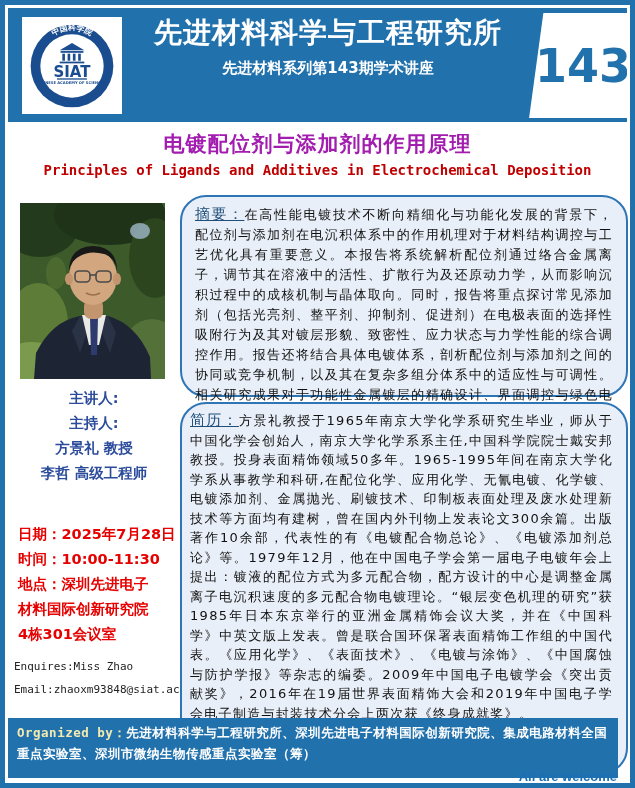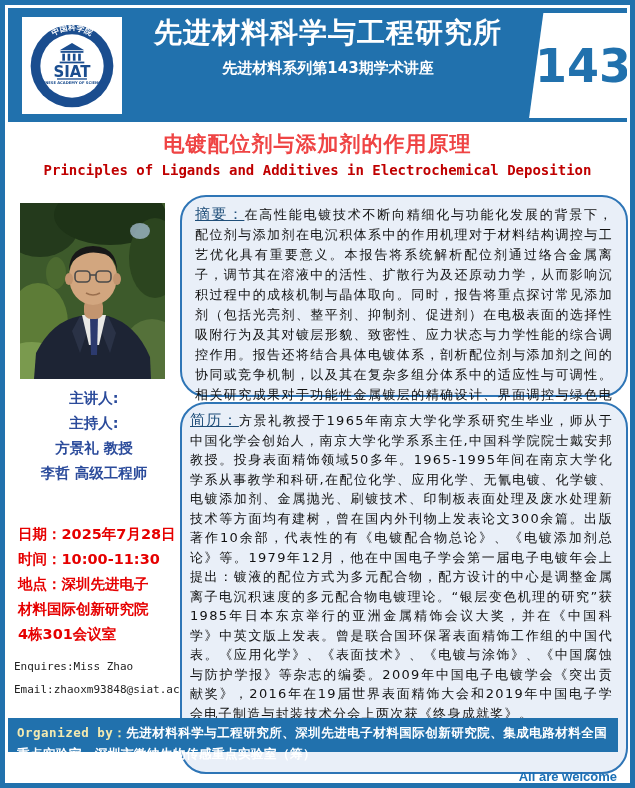--- a/index.html
+++ b/index.html
@@ -17,41 +17,41 @@
   .h-institute { font-size:28px; font-weight:bold; letter-spacing:1px; white-space:nowrap; }
   .h-series { font-size:15px; font-weight:bold; margin-top:7px; white-space:nowrap; }
   .h-english { font-family:"DejaVu Sans Mono", monospace; font-size:13px; font-weight:bold; margin-top:8px; white-space:nowrap; }
   .h-english sup { font-size:9px; }
   .badge { position:absolute; right:0; top:5px; width:102px; height:105px; background:#fff;
            clip-path:polygon(18% 0, 100% 0, 100% 100%, 4% 100%);
            display:flex; align-items:center; justify-content:flex-start; }
   .badge-num { color:#2171ad; font-size:46px; font-weight:bold; margin-left:10px; }
   
   .title-zh { position:absolute; top:125px; left:0; right:0; text-align:center;
-              color:#ef4444; font-size:21px; font-weight:bold; letter-spacing:1px; }
+              color:#a21caf; font-size:21px; font-weight:bold; letter-spacing:1px; }
   .title-en { position:absolute; top:157px; left:0; right:0; text-align:center;
               color:#c00000; font-family:"DejaVu Sans Mono", monospace; font-size:14px; font-weight:bold; }
   
   .photo { position:absolute; left:15px; top:198px; width:145px; height:176px; }
   .photo svg { width:100%; height:100%; display:block; }
   .speaker { position:absolute; left:0; top:381px; width:178px; text-align:center;
              color:#2b4b9b; font-weight:bold; font-size:14.5px; line-height:25px; }
   .schedule { position:absolute; left:13px; top:517px; width:165px;
               color:#e60000; font-weight:bold; font-size:14.5px; line-height:25px; }
   .contact { position:absolute; left:9px; top:650px; width:190px;
              font-family:"DejaVu Sans Mono", monospace; font-size:11px; color:#222; line-height:23px; }
   
   .box { position:absolute; left:175px; width:448px; background:#e9eff8;
          border:2px solid #2e75b6; border-radius:26px; padding:7px 13px;
          font-size:13px; line-height:20px; color:#111; text-align:justify; letter-spacing:1.3px; }
   .box-abstract { top:190px; height:202px; }
   .box-bio { top:397px; height:372px; line-height:19.5px;padding-left:8px; }
   .box-label { color:#1f4e79; font-weight:normal; text-decoration:underline; font-size:15px; letter-spacing:1px; }
   
-  .footer-band { position:absolute; left:3px; right:12px; top:713px; height:34px; background:#2171ad;
+  .footer-band { position:absolute; left:3px; right:12px; top:713px; height:60px; background:#2171ad;
                  color:#fff; font-size:12.5px; font-weight:bold; line-height:21px; padding:4px 9px;
                  letter-spacing:0.5px; }
   .organized-label { color:#f3eab0; font-family:"DejaVu Sans Mono", monospace; }
   .welcome { position:absolute; right:13px; top:764px; color:#1a6fb5; font-weight:bold;
              font-family:Liberation Sans, sans-serif; font-size:13px; }
 </style>
 </head>
 <body>
 
 <div class="poster">

